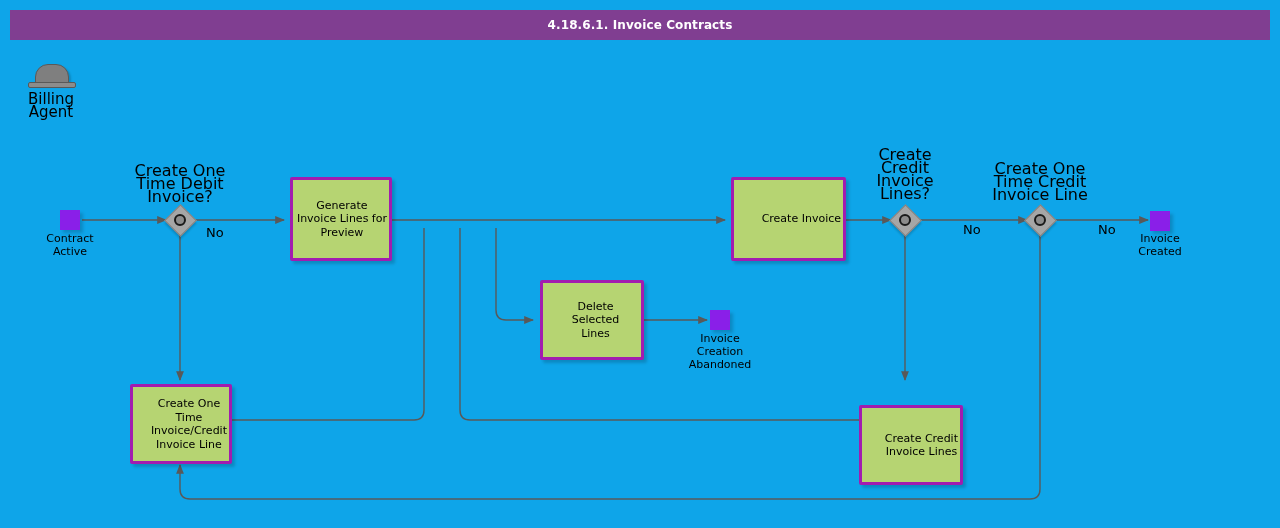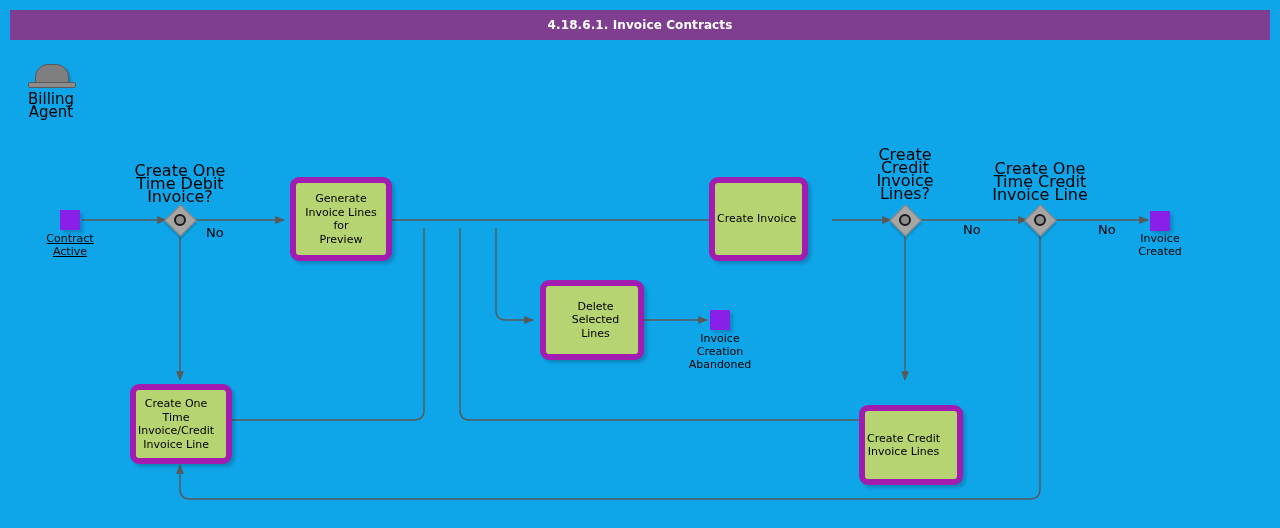--- a/index.html
+++ b/index.html
@@ -87,26 +87,26 @@
   .role .role-label {
     font-size: 15px;
     color: #000000;
     line-height: 13px;
   }
 
   
   .task {
     position: absolute;
     background: #B6D472;
-    border: 6px solid #a21caf;
-    border-radius: 9px;
+    border: 3px solid #a21caf;
+    border-radius: 2px;
     box-shadow: 3px 3px 3px rgba(0,0,0,0.17);
     display: flex;
     align-items: center;
-    justify-content: flex-start;
+    justify-content: flex-end;
     box-sizing: border-box;
     padding: 2px;
   }
   .task .task-label {
     font-size: 11px;
     color: #000000;
     line-height: 13.5px;
     text-align: center;
     white-space: pre-line;
   }
@@ -222,39 +222,39 @@
   <div class="role" style="left:6px; top:64px;">
     <div class="hat">
       <div class="crown"></div>
       <div class="brim"></div>
     </div>
     <div class="role-label">Billing
 Agent</div>
   </div>
 
   <div class="event" style="left:60px; top:210px;"></div>
-  <div class="event-label" style="left:25px; top:232px; width:90px;text-decoration:underline;">Contract
+  <div class="event-label" style="left:25px; top:232px; width:90px;">Contract
 Active</div>
 
   <div class="gateway-label" style="left:130px; top:164px; width:100px;">Create One
 Time Debit
 Invoice?</div>
   <div class="gateway" style="left:165px; top:205px;">
     <div class="diamond"></div>
     <div class="ring"></div>
   </div>
   <div class="flow-label" style="left:206px; top:226px;">No</div>
 
   <div class="task" style="left:290px; top:177px; width:102px; height:84px;">
     <div class="task-label">Generate
 Invoice Lines for
 Preview</div>
   </div>
 
-  <div class="task" style="left:709px; top:177px; width:99px; height:84px;">
+  <div class="task" style="left:731px; top:177px; width:115px; height:84px;">
     <div class="task-label">Create Invoice</div>
   </div>
 
   <div class="gateway-label" style="left:861px; top:148px; width:88px;">Create
 Credit
 Invoice
 Lines?</div>
   <div class="gateway" style="left:890px; top:205px;">
     <div class="diamond"></div>
     <div class="ring"></div>

